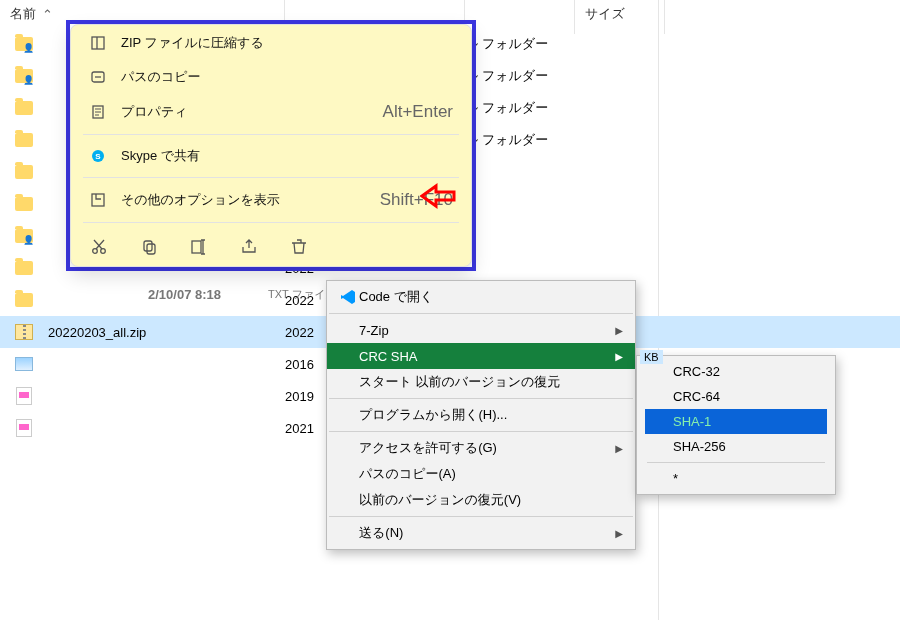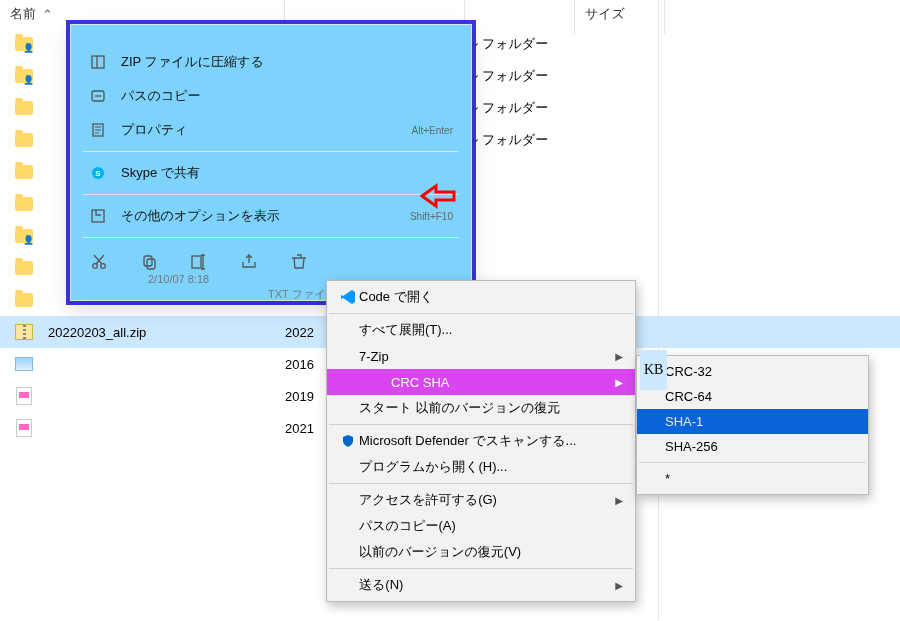--- a/index.html
+++ b/index.html
@@ -26,52 +26,52 @@
     .folder-icon::before { content: ""; position: absolute; top: -3px; left: 0; width: 8px; height: 3px; background: #ffd96a; border-radius: 2px 2px 0 0; }
     .folder-icon.person::after { content: "👤"; position: absolute; font-size: 9px; right: -2px; bottom: -2px; }
     .zip-icon { width: 18px; height: 16px; background: #ffe79e; border: 1px solid #d0b050; position: relative; }
     .zip-icon::after { content: ""; position: absolute; left: 7px; top: 0; width: 3px; height: 100%; background: repeating-linear-gradient(#888 0 2px, #ffe79e 2px 4px); }
     .img-icon { width: 18px; height: 14px; background: linear-gradient(#9cd3ff, #e0f0ff); border: 1px solid #88b8dd; }
     .file-pink { width: 16px; height: 18px; background: #fff; border: 1px solid #ccc; position: relative; }
     .file-pink::after { content: ""; position: absolute; top: 4px; left: 2px; right: 2px; height: 6px; background: #ff66cc; }
 
     
     .menu11-wrap { position: absolute; left: 66px; top: 20px; width: 410px; border: 4px solid #3b36e0; background: #fff; }
-    .menu11 { background: #7dd3fc; border: 1px solid #e0e0e0; border-radius: 0; padding: 20px 0; box-shadow: 0 8px 20px rgba(0,0,0,.15); margin: 0; }
+    .menu11 { background: #fef9c3; border: 1px solid #e0e0e0; border-radius: 8px; padding: 1px 0; box-shadow: 0 8px 20px rgba(0,0,0,.15); margin: 0; }
     .menu11 .item { display: flex; align-items: center; padding: 8px 18px; gap: 14px; color: #111; }
     .menu11 .item .lbl { flex: 1; }
-    .menu11 .item .accel { color: #666; font-size: 10px; }
+    .menu11 .item .accel { color: #666; font-size: 17px; }
     .menu11 .sep { height: 1px; background: #e2e2e2; margin: 4px 12px; }
     .menu11 .iconbox { width: 18px; height: 18px; display: flex; align-items: center; justify-content: center; color: #444; }
     .menu11 .toolbar { display: flex; justify-content: flex-start; gap: 30px; padding: 10px 18px 8px 18px; }
     .menu11 .toolbar .tbtn { width: 20px; height: 20px; display: flex; align-items: center; justify-content: center; color: #444; }
 
     .arrow-callout { position: absolute; left: 420px; top: 182px; color: #f00; }
     
-    .under1 { position: absolute; left: 78px; top: 249px; font-size: 11px; color: #777; }
+    .under1 { position: absolute; left: 78px; top: 263px; font-size: 13px; color: #777; font-weight: bold; }
     .under2 { position: absolute; left: 198px; top: 263px; font-size: 11px; color: #777; }
     .under3 { position: absolute; left: 376px; top: 263px; font-size: 11px; color: #777; }
 
     
     .menu-legacy { position: absolute; left: 326px; top: 280px; width: 310px; background: #f2f2f2; border: 1px solid #bcbcbc; box-shadow: 2px 4px 10px rgba(0,0,0,.25); padding: 3px 0; }
     .menu-legacy .mitem { display: flex; align-items: center; height: 26px; padding: 0 12px 0 10px; justify-content: space-between; }
-    .menu-legacy .mitem.highlight { background: #d946ef; color: #fff; gap: 32px; }
+    .menu-legacy .mitem.highlight { background: #15803d; color: #fff; }
     .menu-legacy .mitem .micon { width: 22px; display: flex; justify-content: center; }
     .menu-legacy .mitem .mlbl { flex: 1; white-space: nowrap; }
     .menu-legacy .mitem .marrow { color: #555; font-size: 10px; }
     .menu-legacy .mitem.highlight .marrow { color: #fff; }
     .menu-legacy .msep { height: 1px; background: #d0d0d0; margin: 3px 2px; }
 
     
-    .submenu { position: absolute; left: 636px; top: 355px; width: 233px; background: #f2f2f2; border: 1px solid #bcbcbc; box-shadow: 2px 4px 10px rgba(0,0,0,.25); padding: 3px 0; }
+    .submenu { position: absolute; left: 636px; top: 355px; width: 200px; background: #f2f2f2; border: 1px solid #bcbcbc; box-shadow: 2px 4px 10px rgba(0,0,0,.25); padding: 3px 8px; }
     .submenu .sitem { display: flex; align-items: center; height: 25px; padding: 0 14px 0 28px; }
-    .submenu .sitem.highlight { background: #0a64d8; color: #e5e5e5; }
+    .submenu .sitem.highlight { background: #0a64d8; color: #86efac; }
     .submenu .ssep { height: 1px; background: #d0d0d0; margin: 3px 2px; }
 
-    .selsize-bubble { position: absolute; left: 640px; top: 350px; font-size: 14px; background: #cce8ff; padding: 12px 4px; font-family: Liberation Serif, serif; }
+    .selsize-bubble { position: absolute; left: 640px; top: 350px; font-size: 11px; background: #cce8ff; padding: 1px 4px; }
 
     svg { display: block; }
 
     .side-strip { position: absolute; left: 658px; top: 0; height: 620px; border-right: 1px solid #e5e5e5; }
   </style>
 </head>
 <body>
 
 <div class="hdr">
   <div class="col c-name">
@@ -311,45 +311,33 @@
     <span class="micon">
       <svg width="16" height="16" viewBox="0 0 16 16">
           <path d="M12 1 L15 3 V13 L12 15 L3 9 L1 10 V6 L3 7 Z" fill="#0098ff"></path>
         </svg>
     </span>
     <span class="mlbl">Code で開く</span>
   </div>
   <div class="msep"></div>
   <div class="mitem">
     <span class="micon"></span>
-    <span class="mlbl">すべて展開(T)...</span>
-  </div>
-  <div class="mitem">
-    <span class="micon"></span>
     <span class="mlbl">7-Zip</span>
     <span class="marrow">▶</span>
   </div>
   <div class="mitem highlight">
     <span class="micon"></span>
     <span class="mlbl">CRC SHA</span>
     <span class="marrow">▶</span>
   </div>
   <div class="mitem">
     <span class="micon"></span>
     <span class="mlbl">スタート 以前のバージョンの復元</span>
   </div>
   <div class="msep"></div>
-  <div class="mitem">
-    <span class="micon">
-      <svg width="14" height="14" viewBox="0 0 14 14">
-          <path d="M7 1 L12 3 V7 C12 10 9 12 7 13 C5 12 2 10 2 7 V3 Z" fill="#0066cc"></path>
-        </svg>
-    </span>
-    <span class="mlbl">Microsoft Defender でスキャンする...</span>
-  </div>
   <div class="mitem">
     <span class="micon"></span>
     <span class="mlbl">プログラムから開く(H)...</span>
   </div>
   <div class="msep"></div>
   <div class="mitem">
     <span class="micon"></span>
     <span class="mlbl">アクセスを許可する(G)</span>
     <span class="marrow">▶</span>
   </div>

